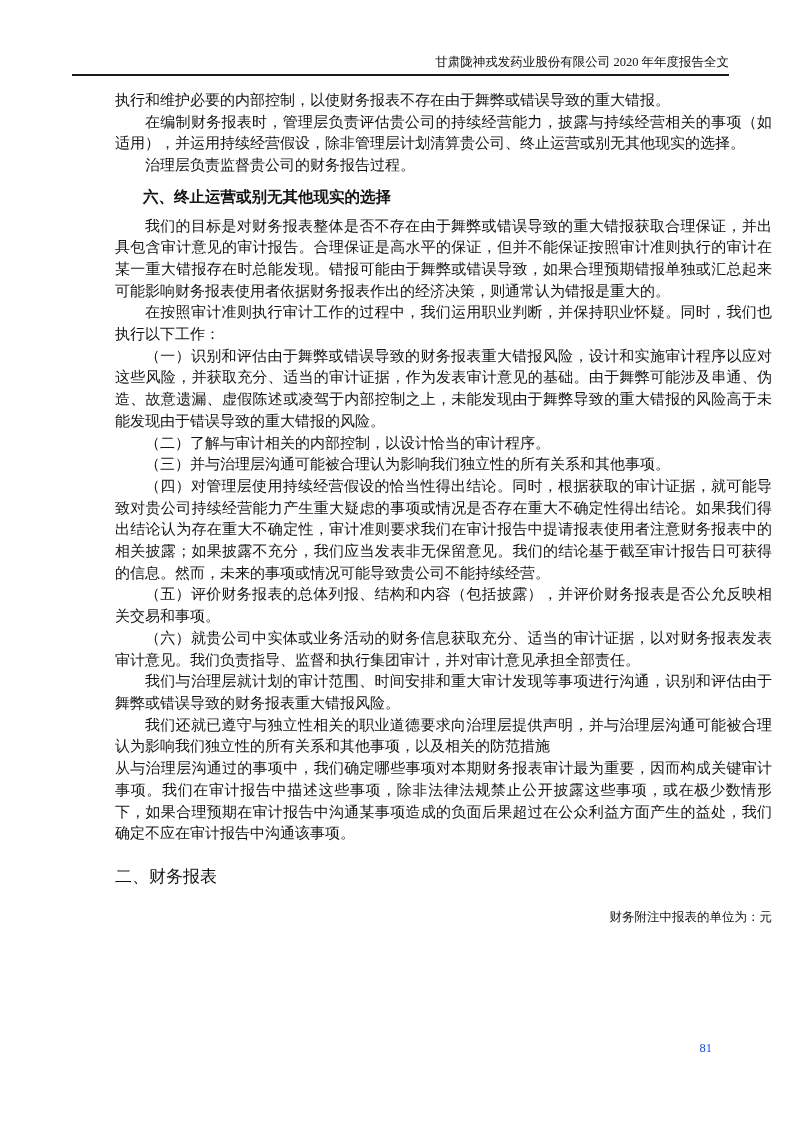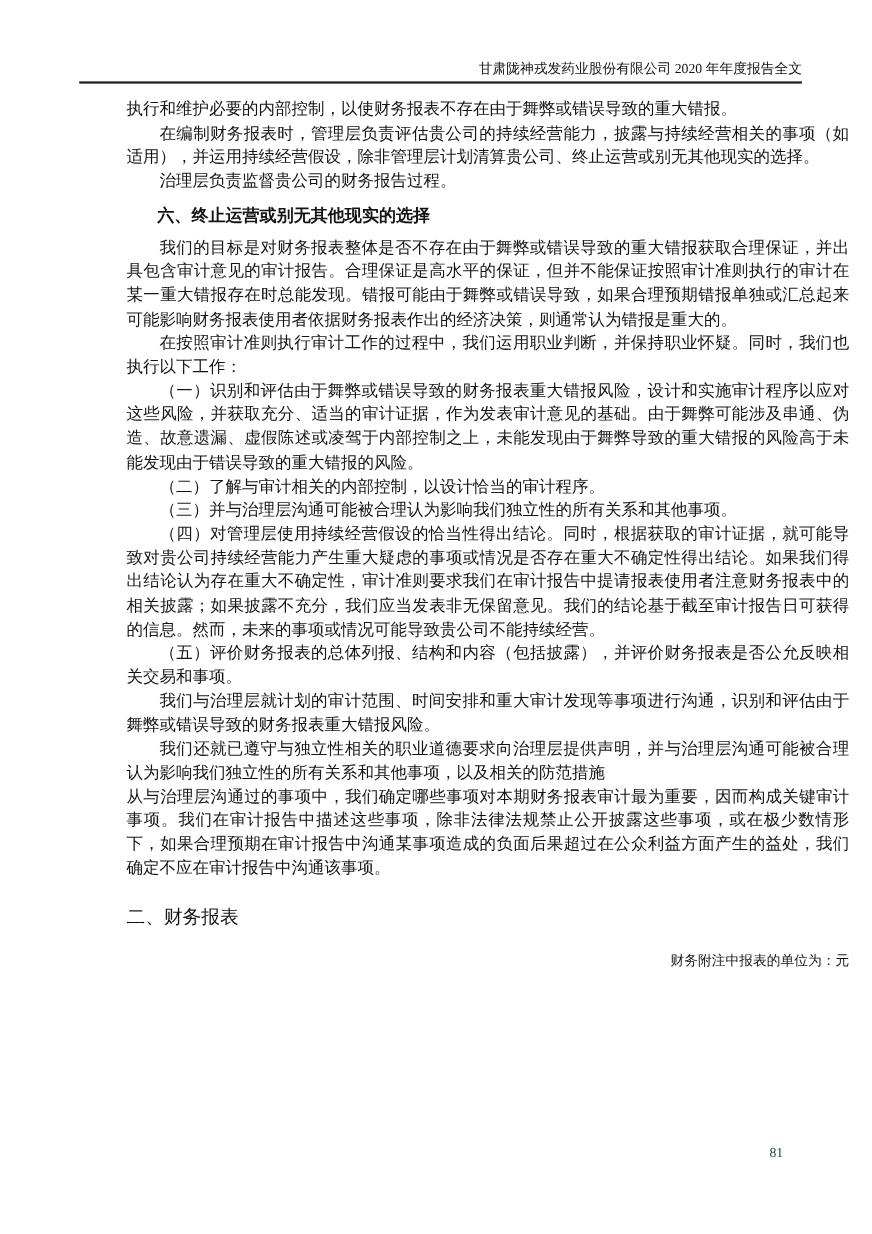--- a/index.html
+++ b/index.html
@@ -52,21 +52,21 @@
   .note {
     font-size: 12.5px;
     margin: 0;
     text-align: right;
   }
   .pageno {
     position: absolute;
     bottom: 66px;
     right: 81px;
     font-size: 12.5px;
-    color: #14532d;
+    color: #1d4ed8;
   }
 </style>
 </head>
 <body>
 
 <div class="page">
   <div class="header">
     <span>甘肃陇神戎发药业股份有限公司 2020 年年度报告全文</span>
   </div>
   <div class="content">
@@ -74,20 +74,21 @@
       <p class="para indent">在编制财务报表时，管理层负责评估贵公司的持续经营能力，披露与持续经营相关的事项（如适用），并运用持续经营假设，除非管理层计划清算贵公司、终止运营或别无其他现实的选择。</p>
       <p class="para indent">治理层负责监督贵公司的财务报告过程。</p>
       <div class="h3">六、终止运营或别无其他现实的选择</div>
       <p class="para indent">我们的目标是对财务报表整体是否不存在由于舞弊或错误导致的重大错报获取合理保证，并出具包含审计意见的审计报告。合理保证是高水平的保证，但并不能保证按照审计准则执行的审计在某一重大错报存在时总能发现。错报可能由于舞弊或错误导致，如果合理预期错报单独或汇总起来可能影响财务报表使用者依据财务报表作出的经济决策，则通常认为错报是重大的。</p>
       <p class="para indent">在按照审计准则执行审计工作的过程中，我们运用职业判断，并保持职业怀疑。同时，我们也执行以下工作：</p>
       <p class="para indent">（一）识别和评估由于舞弊或错误导致的财务报表重大错报风险，设计和实施审计程序以应对这些风险，并获取充分、适当的审计证据，作为发表审计意见的基础。由于舞弊可能涉及串通、伪造、故意遗漏、虚假陈述或凌驾于内部控制之上，未能发现由于舞弊导致的重大错报的风险高于未能发现由于错误导致的重大错报的风险。</p>
       <p class="para indent">（二）了解与审计相关的内部控制，以设计恰当的审计程序。</p>
       <p class="para indent">（三）并与治理层沟通可能被合理认为影响我们独立性的所有关系和其他事项。</p>
       <p class="para indent">（四）对管理层使用持续经营假设的恰当性得出结论。同时，根据获取的审计证据，就可能导致对贵公司持续经营能力产生重大疑虑的事项或情况是否存在重大不确定性得出结论。如果我们得出结论认为存在重大不确定性，审计准则要求我们在审计报告中提请报表使用者注意财务报表中的相关披露；如果披露不充分，我们应当发表非无保留意见。我们的结论基于截至审计报告日可获得的信息。然而，未来的事项或情况可能导致贵公司不能持续经营。</p>
       <p class="para indent">（五）评价财务报表的总体列报、结构和内容（包括披露），并评价财务报表是否公允反映相关交易和事项。</p>
+      <p class="para indent">（六）就贵公司中实体或业务活动的财务信息获取充分、适当的审计证据，以对财务报表发表审计意见。我们负责指导、监督和执行集团审计，并对审计意见承担全部责任。</p>
       <p class="para indent">我们与治理层就计划的审计范围、时间安排和重大审计发现等事项进行沟通，识别和评估由于舞弊或错误导致的财务报表重大错报风险。</p>
       <p class="para indent">我们还就已遵守与独立性相关的职业道德要求向治理层提供声明，并与治理层沟通可能被合理认为影响我们独立性的所有关系和其他事项，以及相关的防范措施</p>
       <p class="para">从与治理层沟通过的事项中，我们确定哪些事项对本期财务报表审计最为重要，因而构成关键审计事项。我们在审计报告中描述这些事项，除非法律法规禁止公开披露这些事项，或在极少数情形下，如果合理预期在审计报告中沟通某事项造成的负面后果超过在公众利益方面产生的益处，我们确定不应在审计报告中沟通该事项。</p>
       <div class="h2">二、财务报表</div>
       <div class="note">财务附注中报表的单位为：元</div>
     </div>
   <div class="pageno">81</div>
 </div>
 
 </body></html>

